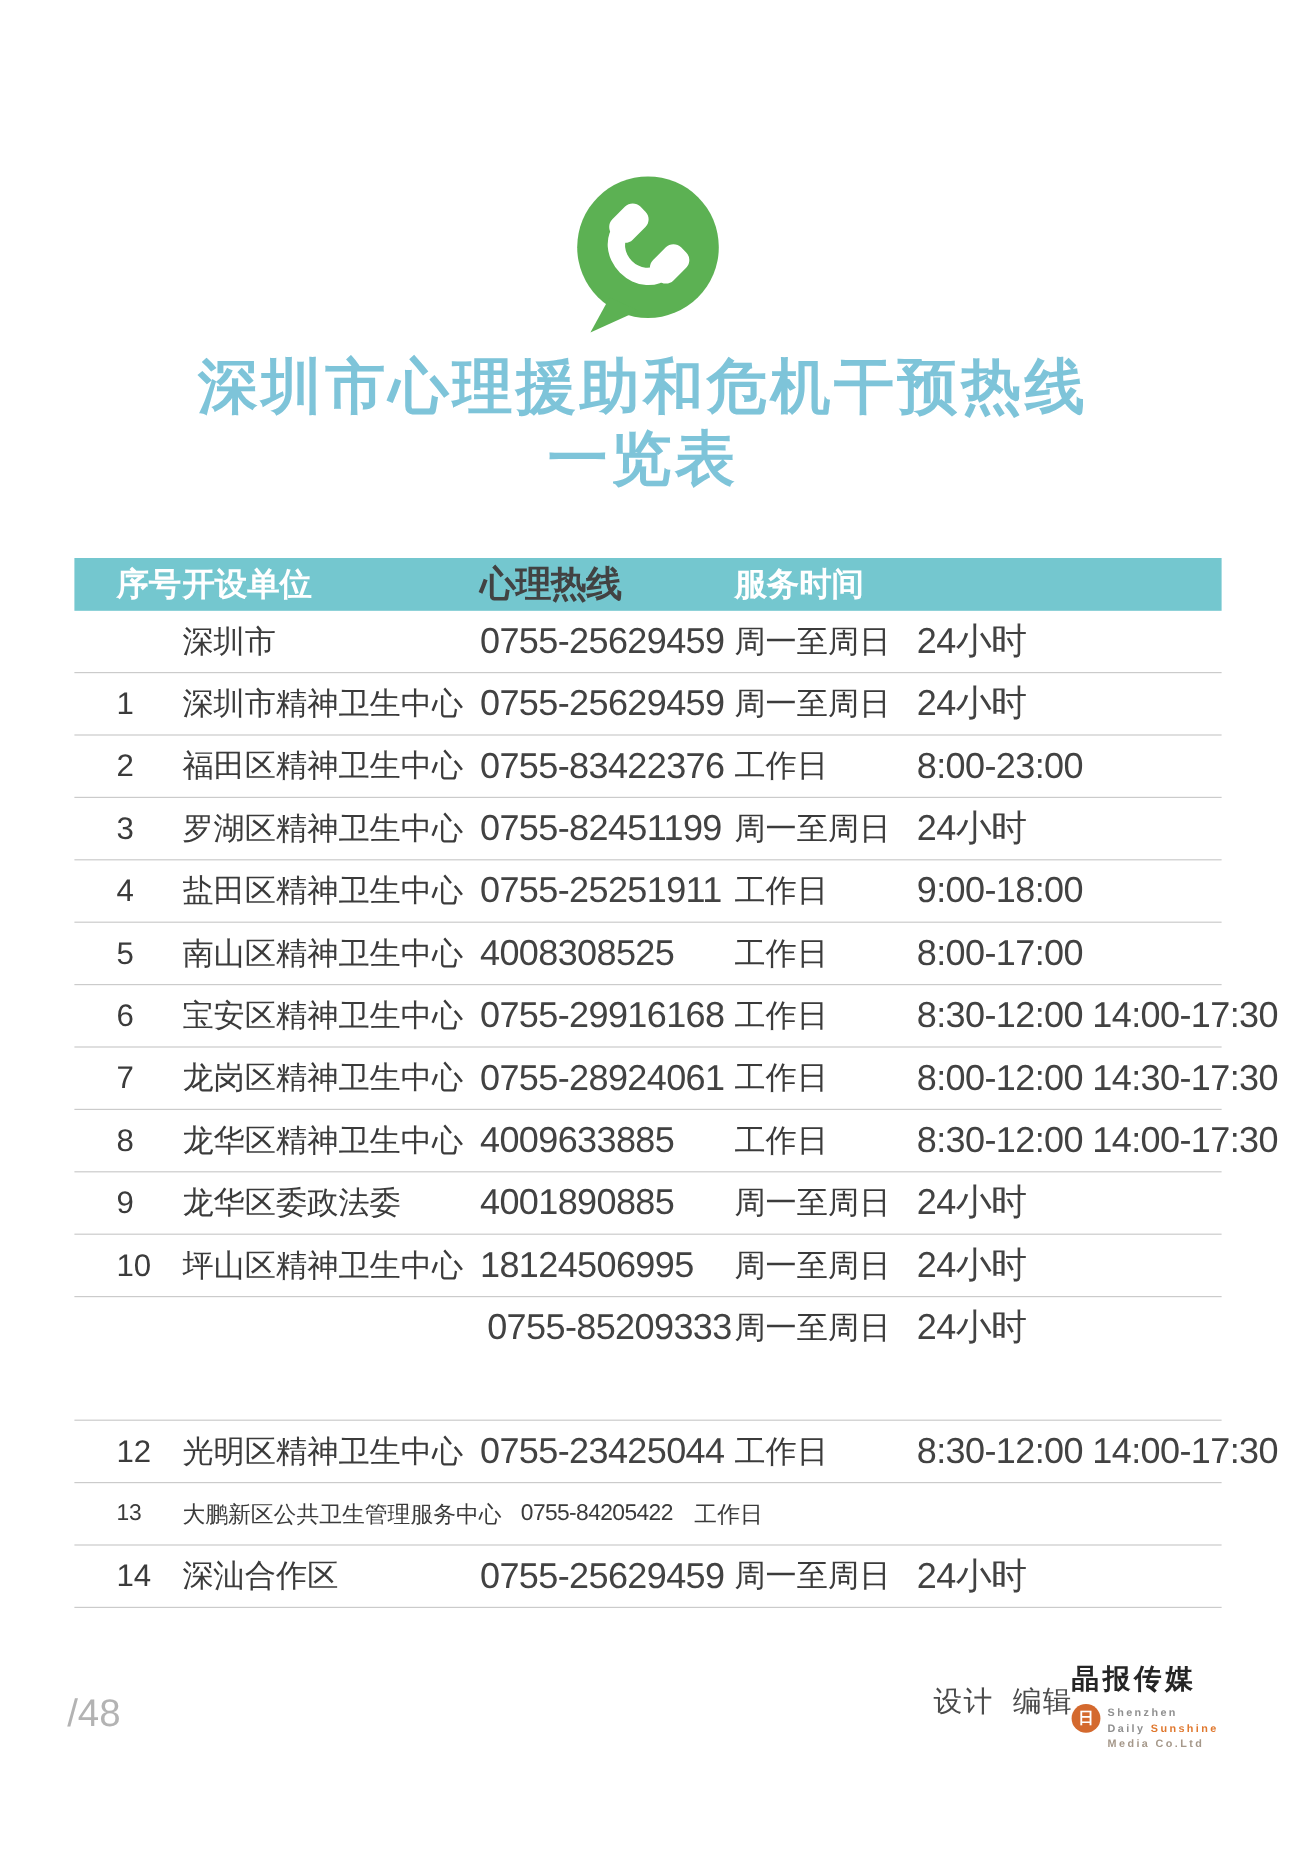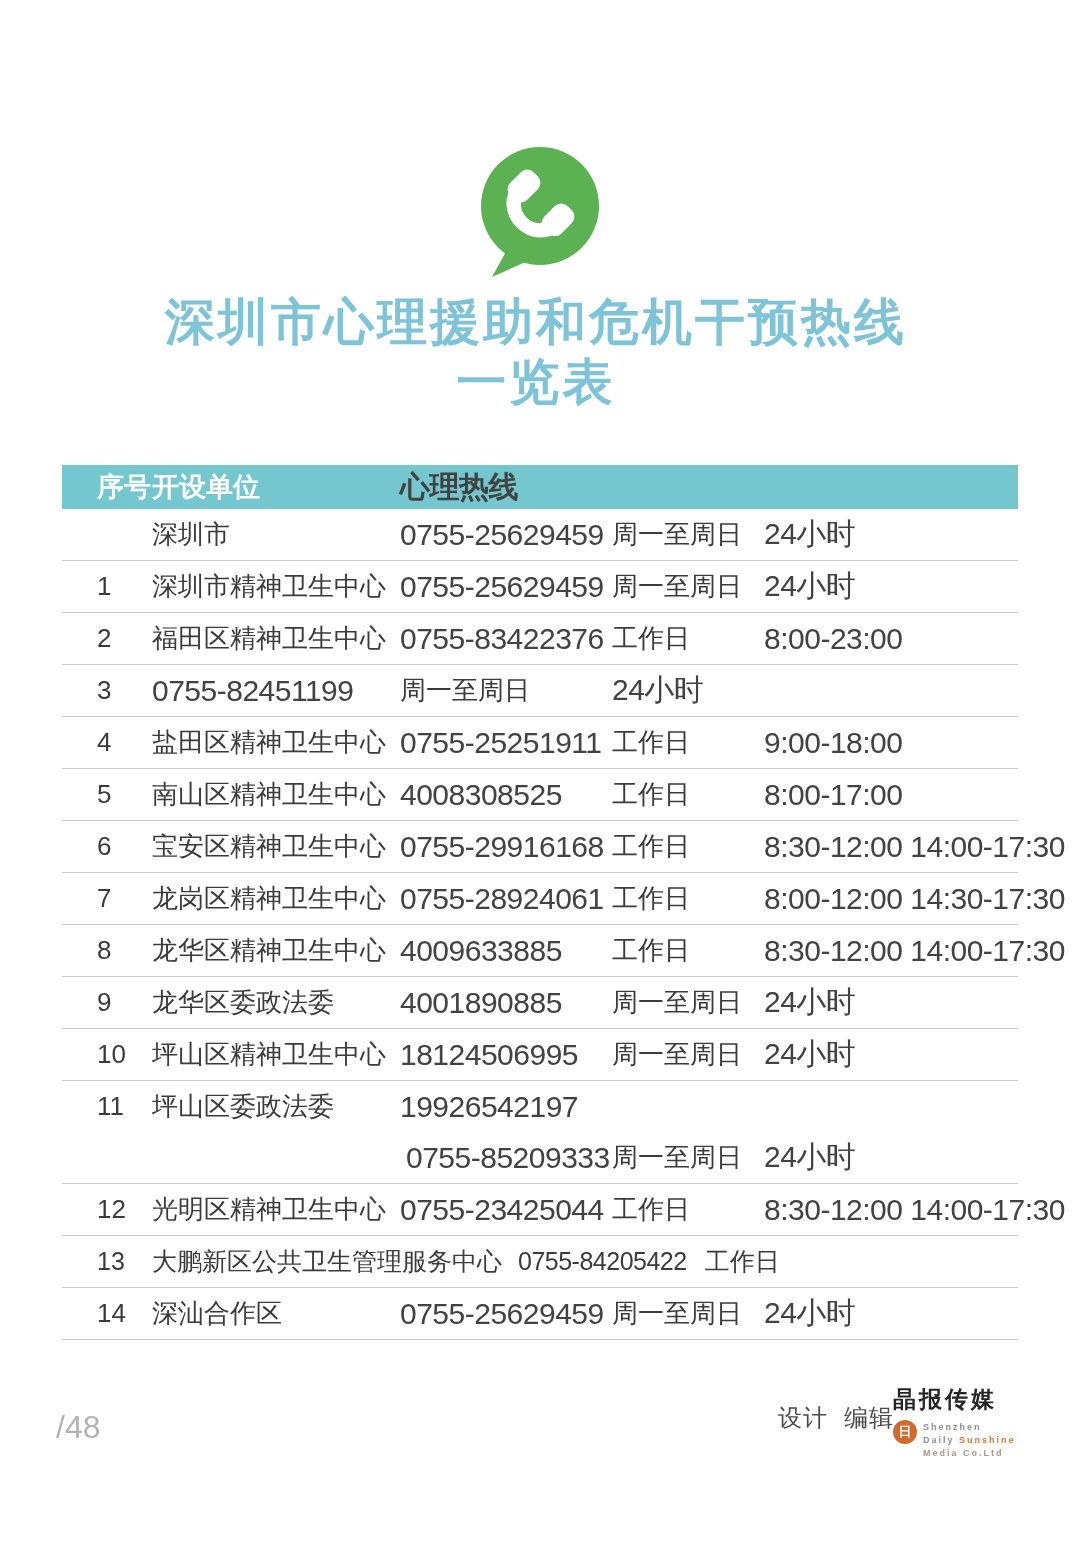--- a/index.html
+++ b/index.html
@@ -34,21 +34,21 @@
   .row .cell{white-space:nowrap;}
   .cell.phone,.cell.hours{font-size:30px;letter-spacing:-0.5px;color:#424242;}
   .row.double{display:block;height:102px;}
   .row.double .line{
     display:grid;grid-template-columns:90px 248px 212px 152px 254px;
     align-items:center;height:51px;border:none;
   }
   .cell.indent{padding-left:6px;box-sizing:border-box;}
   .row.compact{display:flex;align-items:center;gap:0;}
   .row.compact .cell.num{flex:0 0 90px;}
-  .row.compact .cell{font-size:25px;}
+  .row.compact .cell{font-size:19px;}
   .row.compact .cell.phonec{margin-left:16px;letter-spacing:-0.5px;}
   .row.compact .cell.daysc{margin-left:18px;}
   .row.compact .cell.hoursc{margin-left:16px;letter-spacing:-0.5px;}
   
   .credits{
     position:absolute;left:778px;top:1402px;font-size:24px;color:#4b4b4b;
     letter-spacing:1px;
   }
   .credits .sep{display:inline-block;width:16px;}
   .logo{position:absolute;left:893px;top:1384px;width:130px;}
@@ -91,20 +91,21 @@
   <h1 class="title">
     <span>深圳市心理援助和危机干预热线</span>
     <span>一览表</span>
   </h1>
 
   <div class="table">
     <div class="thead">
       <div class="cell num">序号</div>
       <div class="cell org">开设单位</div>
       <div class="cell phone">心理热线</div>
+      <div class="cell span2">服务时间</div>
     </div>
     <div class="tbody">
         <div class="row">
           <div class="cell num"></div>
           <div class="cell org">深圳市</div>
           <div class="cell phone">0755-25629459</div>
           <div class="cell days">周一至周日</div>
           <div class="cell hours">24小时</div>
         </div>
         <div class="row">
@@ -116,20 +117,21 @@
         </div>
         <div class="row">
           <div class="cell num">2</div>
           <div class="cell org">福田区精神卫生中心</div>
           <div class="cell phone">0755-83422376</div>
           <div class="cell days">工作日</div>
           <div class="cell hours">8:00-23:00</div>
         </div>
         <div class="row">
           <div class="cell num">3</div>
+          <div class="cell org">罗湖区精神卫生中心</div>
           <div class="cell phone">0755-82451199</div>
           <div class="cell days">周一至周日</div>
           <div class="cell hours">24小时</div>
         </div>
         <div class="row">
           <div class="cell num">4</div>
           <div class="cell org">盐田区精神卫生中心</div>
           <div class="cell phone">0755-25251911</div>
           <div class="cell days">工作日</div>
           <div class="cell hours">9:00-18:00</div>
@@ -170,27 +172,20 @@
           <div class="cell hours">24小时</div>
         </div>
         <div class="row">
           <div class="cell num">10</div>
           <div class="cell org">坪山区精神卫生中心</div>
           <div class="cell phone">18124506995</div>
           <div class="cell days">周一至周日</div>
           <div class="cell hours">24小时</div>
         </div>
         <div class="row double">
-          <div class="line">
-            <div class="cell num">11</div>
-            <div class="cell org">坪山区委政法委</div>
-            <div class="cell phone">19926542197</div>
-            <div class="cell days"></div>
-            <div class="cell hours"></div>
-          </div>
           <div class="line">
             <div class="cell num"></div>
             <div class="cell org"></div>
             <div class="cell phone indent">0755-85209333</div>
             <div class="cell days">周一至周日</div>
             <div class="cell hours">24小时</div>
           </div>
         </div>
         <div class="row">
           <div class="cell num">12</div>

